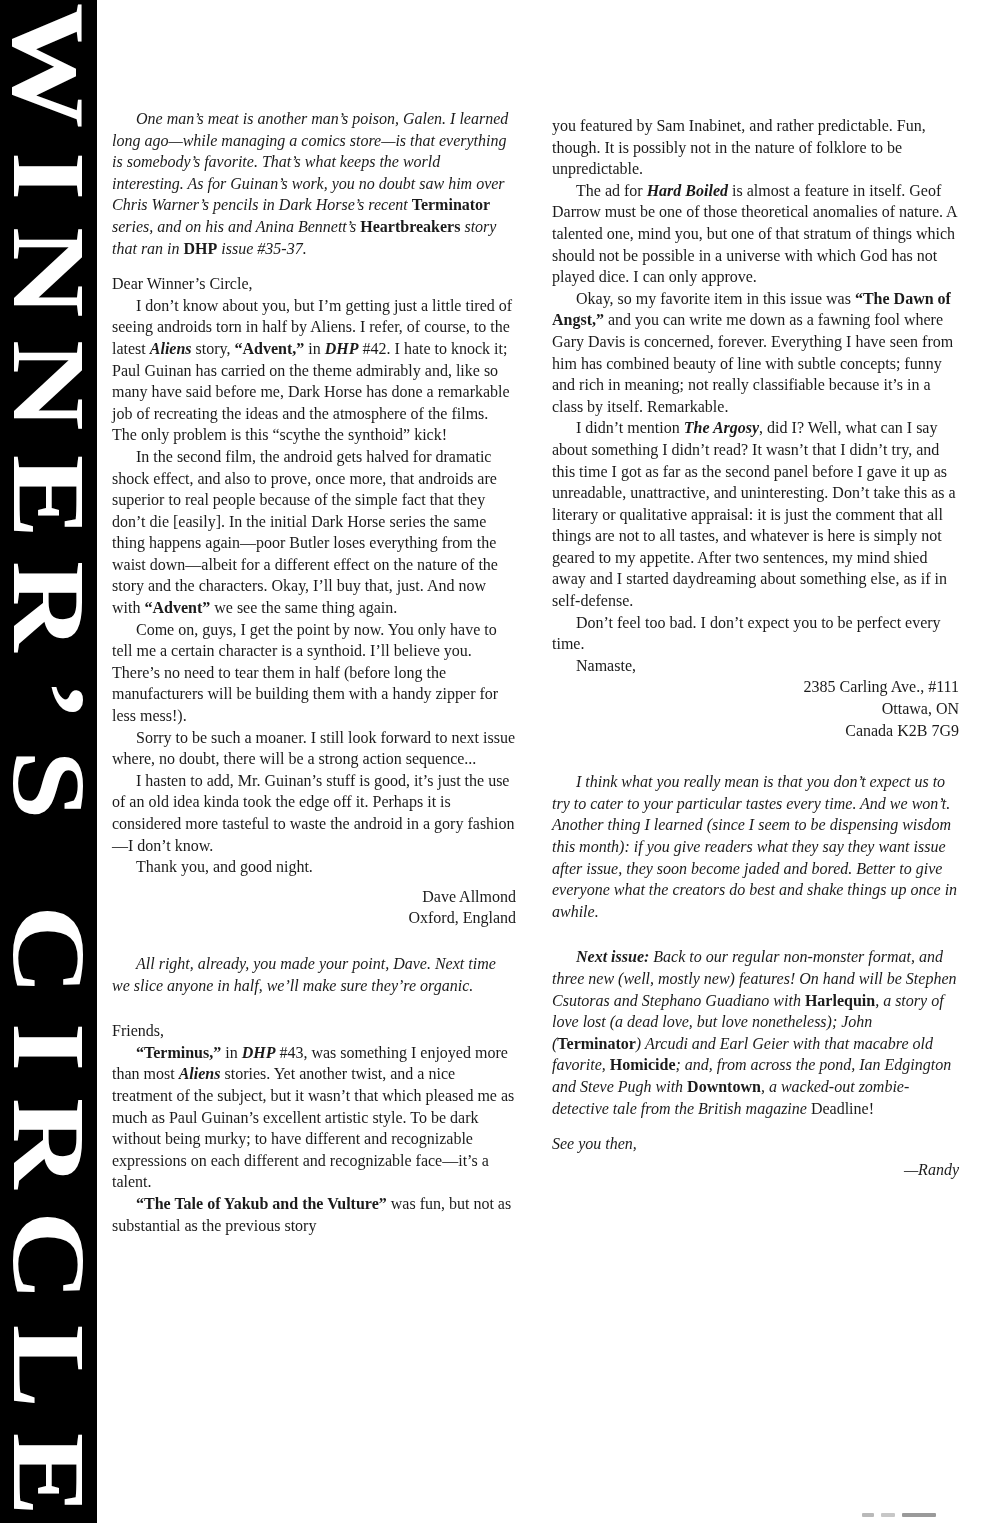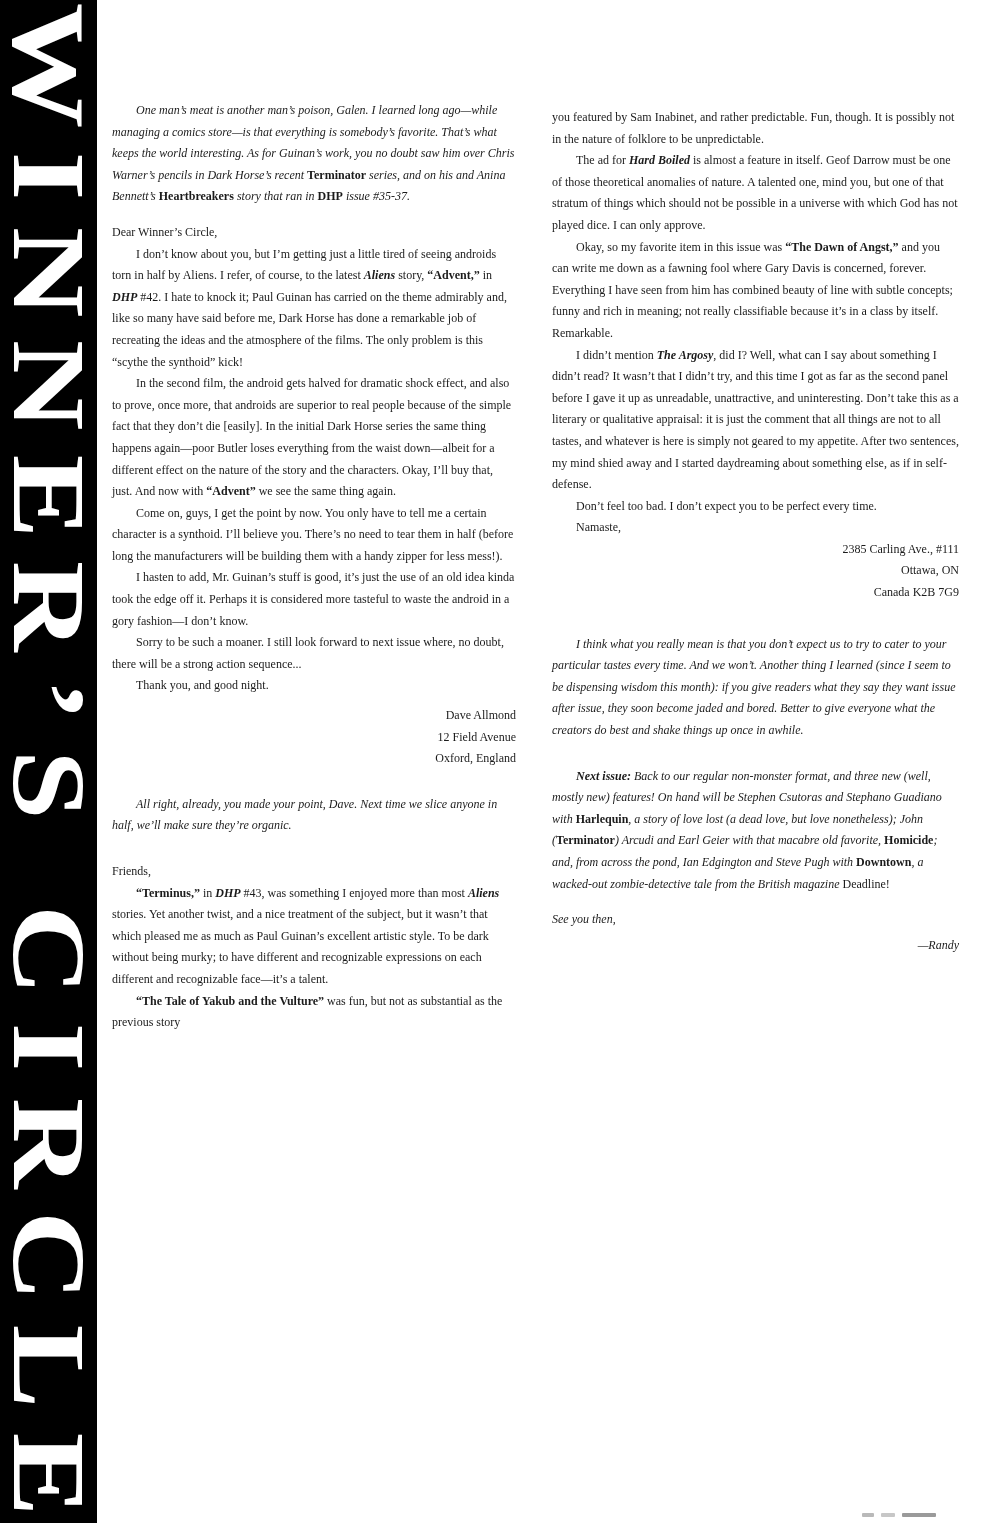--- a/index.html
+++ b/index.html
@@ -19,21 +19,21 @@
     box-sizing:border-box;padding:0 14px;
   }
   .banner-letter{
     font-family:"Liberation Serif", serif;
     font-weight:700;font-size:103px;line-height:0.92;color:#ffffff;
     display:block;transform:scaleX(1.22);white-space:pre;
   }
   .word-gap{display:block;width:22px;height:1px;}
   
   .col{
-    position:absolute;top:100px;font-size:12px;line-height:21.6px;color:#1b1b1b;
+    position:absolute;top:108px;font-size:16px;line-height:21.6px;color:#1b1b1b;
     text-align:left;
   }
   .col-left{left:112px;width:404px;}
   .col-right{left:552px;width:407px;margin-top:7px;}
   .col p{margin:0;}
   .col p.indent{text-indent:24px;}
   .col p.right{text-align:right;}
   
   .print-smudge{
     position:absolute;left:862px;top:1512px;width:75px;height:6px;
@@ -66,25 +66,24 @@
       <span class="banner-letter">E</span>
     </div>
 </div>
 
 <div class="col col-left">
     <p class="indent"><span style="font-style: italic;">One man’s meat is another man’s poison, Galen. I learned long ago—while managing a comics store—is that everything is somebody’s favorite. That’s what keeps the world interesting. As for Guinan’s work, you no doubt saw him over Chris Warner’s pencils in Dark Horse’s recent </span><span style="font-weight: bold;">Terminator</span><span style="font-style: italic;"> series, and on his and Anina Bennett’s </span><span style="font-weight: bold;">Heartbreakers</span><span style="font-style: italic;"> story that ran in </span><span style="font-weight: bold;">DHP</span><span style="font-style: italic;"> issue #35-37.</span></p>
     <p style="margin-top: 14px;"><span>Dear Winner’s Circle,</span></p>
     <p class="indent"><span>I don’t know about you, but I’m getting just a little tired of seeing androids torn in half by Aliens. I refer, of course, to the latest </span><span style="font-weight: bold; font-style: italic;">Aliens</span><span> story, </span><span style="font-weight: bold;">“Advent,”</span><span> in </span><span style="font-weight: bold; font-style: italic;">DHP</span><span> #42. I hate to knock it; Paul Guinan has carried on the theme admirably and, like so many have said before me, Dark Horse has done a remarkable job of recreating the ideas and the atmosphere of the films. The only problem is this “scythe the synthoid” kick!</span></p>
     <p class="indent"><span>In the second film, the android gets halved for dramatic shock effect, and also to prove, once more, that androids are superior to real people because of the simple fact that they don’t die [easily]. In the initial Dark Horse series the same thing happens again—poor Butler loses everything from the waist down—albeit for a different effect on the nature of the story and the characters. Okay, I’ll buy that, just. And now with </span><span style="font-weight: bold;">“Advent”</span><span> we see the same thing again.</span></p>
     <p class="indent"><span>Come on, guys, I get the point by now. You only have to tell me a certain character is a synthoid. I’ll believe you. There’s no need to tear them in half (before long the manufacturers will be building them with a handy zipper for less mess!).</span></p>
+    <p class="indent"><span>Sorry to be such a moaner. I still look forward to next issue where, no doubt, there will be a strong action sequence...</span></p>
     <p class="indent"><span>I hasten to add, Mr. Guinan’s stuff is good, it’s just the use of an old idea kinda took the edge off it. Perhaps it is considered more tasteful to waste the android in a gory fashion—I don’t know.</span></p>
-    <p class="indent"><span>Sorry to be such a moaner. I still look forward to next issue where, no doubt, there will be a strong action sequence...</span></p>
     <p class="indent"><span>Thank you, and good night.</span></p>
     <p class="right" style="margin-top: 8px;"><span>Dave Allmond</span></p>
-    <p class="right"><span>12 Field Avenue</span></p>
     <p class="right"><span>Oxford, England</span></p>
     <p class="indent" style="margin-top: 24px;"><span style="font-style: italic;">All right, already, you made your point, Dave. Next time we slice anyone in half, we’ll make sure they’re organic.</span></p>
     <p style="margin-top: 24px;"><span>Friends,</span></p>
     <p class="indent"><span style="font-weight: bold;">“Terminus,”</span><span> in </span><span style="font-weight: bold; font-style: italic;">DHP</span><span> #43, was something I enjoyed more than most </span><span style="font-weight: bold; font-style: italic;">Aliens</span><span> stories. Yet another twist, and a nice treatment of the subject, but it wasn’t that which pleased me as much as Paul Guinan’s excellent artistic style. To be dark without being murky; to have different and recognizable expressions on each different and recognizable face—it’s a talent.</span></p>
     <p class="indent"><span style="font-weight: bold;">“The Tale of Yakub and the Vulture”</span><span> was fun, but not as substantial as the previous story</span></p>
   </div>
 
 <div class="col col-right">
     <p><span>you featured by Sam Inabinet, and rather predictable. Fun, though. It is possibly not in the nature of folklore to be unpredictable.</span></p>
     <p class="indent"><span>The ad for </span><span style="font-weight: bold; font-style: italic;">Hard Boiled</span><span> is almost a feature in itself. Geof Darrow must be one of those theoretical anomalies of nature. A talented one, mind you, but one of that stratum of things which should not be possible in a universe with which God has not played dice. I can only approve.</span></p>

